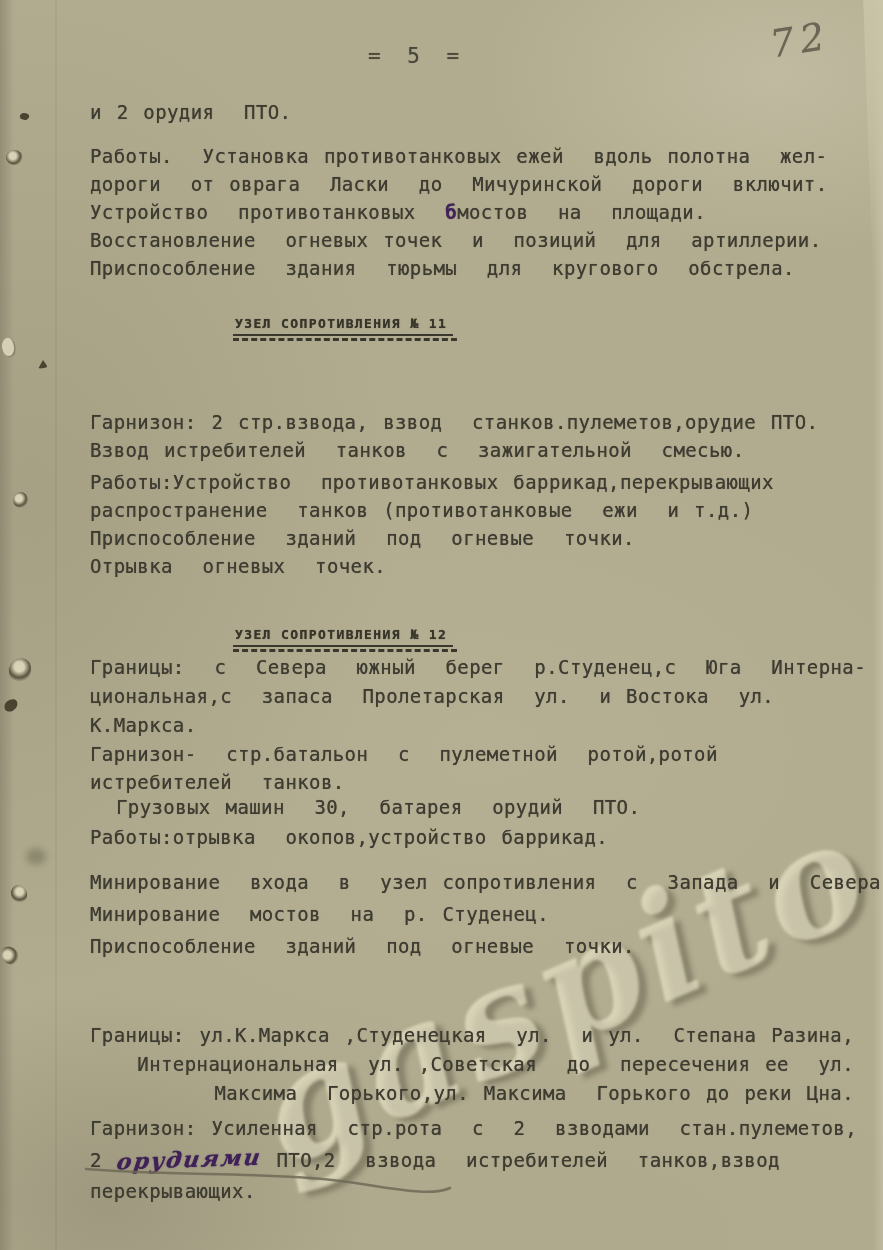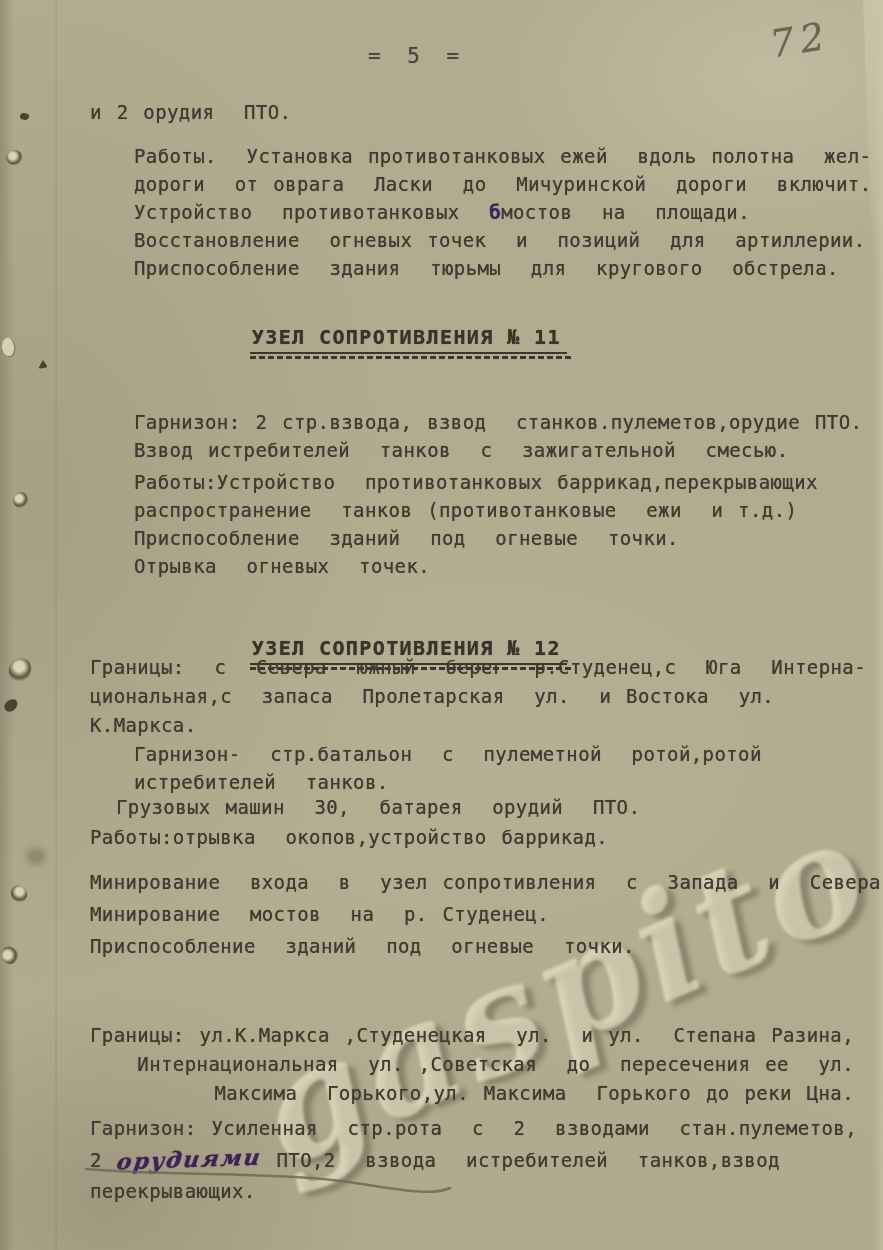--- a/index.html
+++ b/index.html
@@ -18,25 +18,25 @@
   }
   .crease{position:absolute;left:55px;top:0;width:2px;height:100%;
     background:rgba(95,90,70,.10);}
   .edge-right{position:absolute;right:0;top:0;width:22px;height:280px;
     background:linear-gradient(180deg,#cbc6a9,rgba(203,198,169,0));
     clip-path:polygon(100% 0,100% 100%,55% 100%,10% 0);opacity:.85;}
   .line{position:relative;white-space:pre;
     font-size:19px;color:#3e3b31;letter-spacing:.4px;word-spacing:3px;
     text-shadow:0 0 .7px rgba(62,59,49,.85);}
   .block{position:absolute;left:90px;}
-  .lh28 .line{line-height:28px;margin-left:44px;}
+  .lh28 .line{line-height:28px;}
   .lh29 .line{line-height:29px;}
   .lh31 .line{line-height:31px;}
   .lh32 .line{line-height:32px;}
-  .heading{position:absolute;left:196px;font-size:20px;font-weight:bold;
+  .heading{position:absolute;left:196px;font-size:13px;font-weight:bold;
     color:#37342a;letter-spacing:1.4px;white-space:pre;
     text-shadow:0 0 .8px rgba(55,52,42,.9);}
   .hw{display:inline-block;border-bottom:3px dashed #3a372d;padding:0 4px 2px 0;}
   .ht{display:inline-block;border-bottom:2px solid #3a372d;padding:0 6px 3px 2px;}
   .pagenum{position:absolute;left:368px;top:44px;font-size:21px;color:#4a473c;
     letter-spacing:4px;word-spacing:6px;white-space:pre;
     text-shadow:0 0 .7px rgba(74,71,60,.8);}
   .folio{position:absolute;left:770px;top:18px;
     font-family:"DejaVu Serif", serif;font-style:italic;font-size:38px;
     color:#6a6554;letter-spacing:6px;transform:rotate(-9deg);

